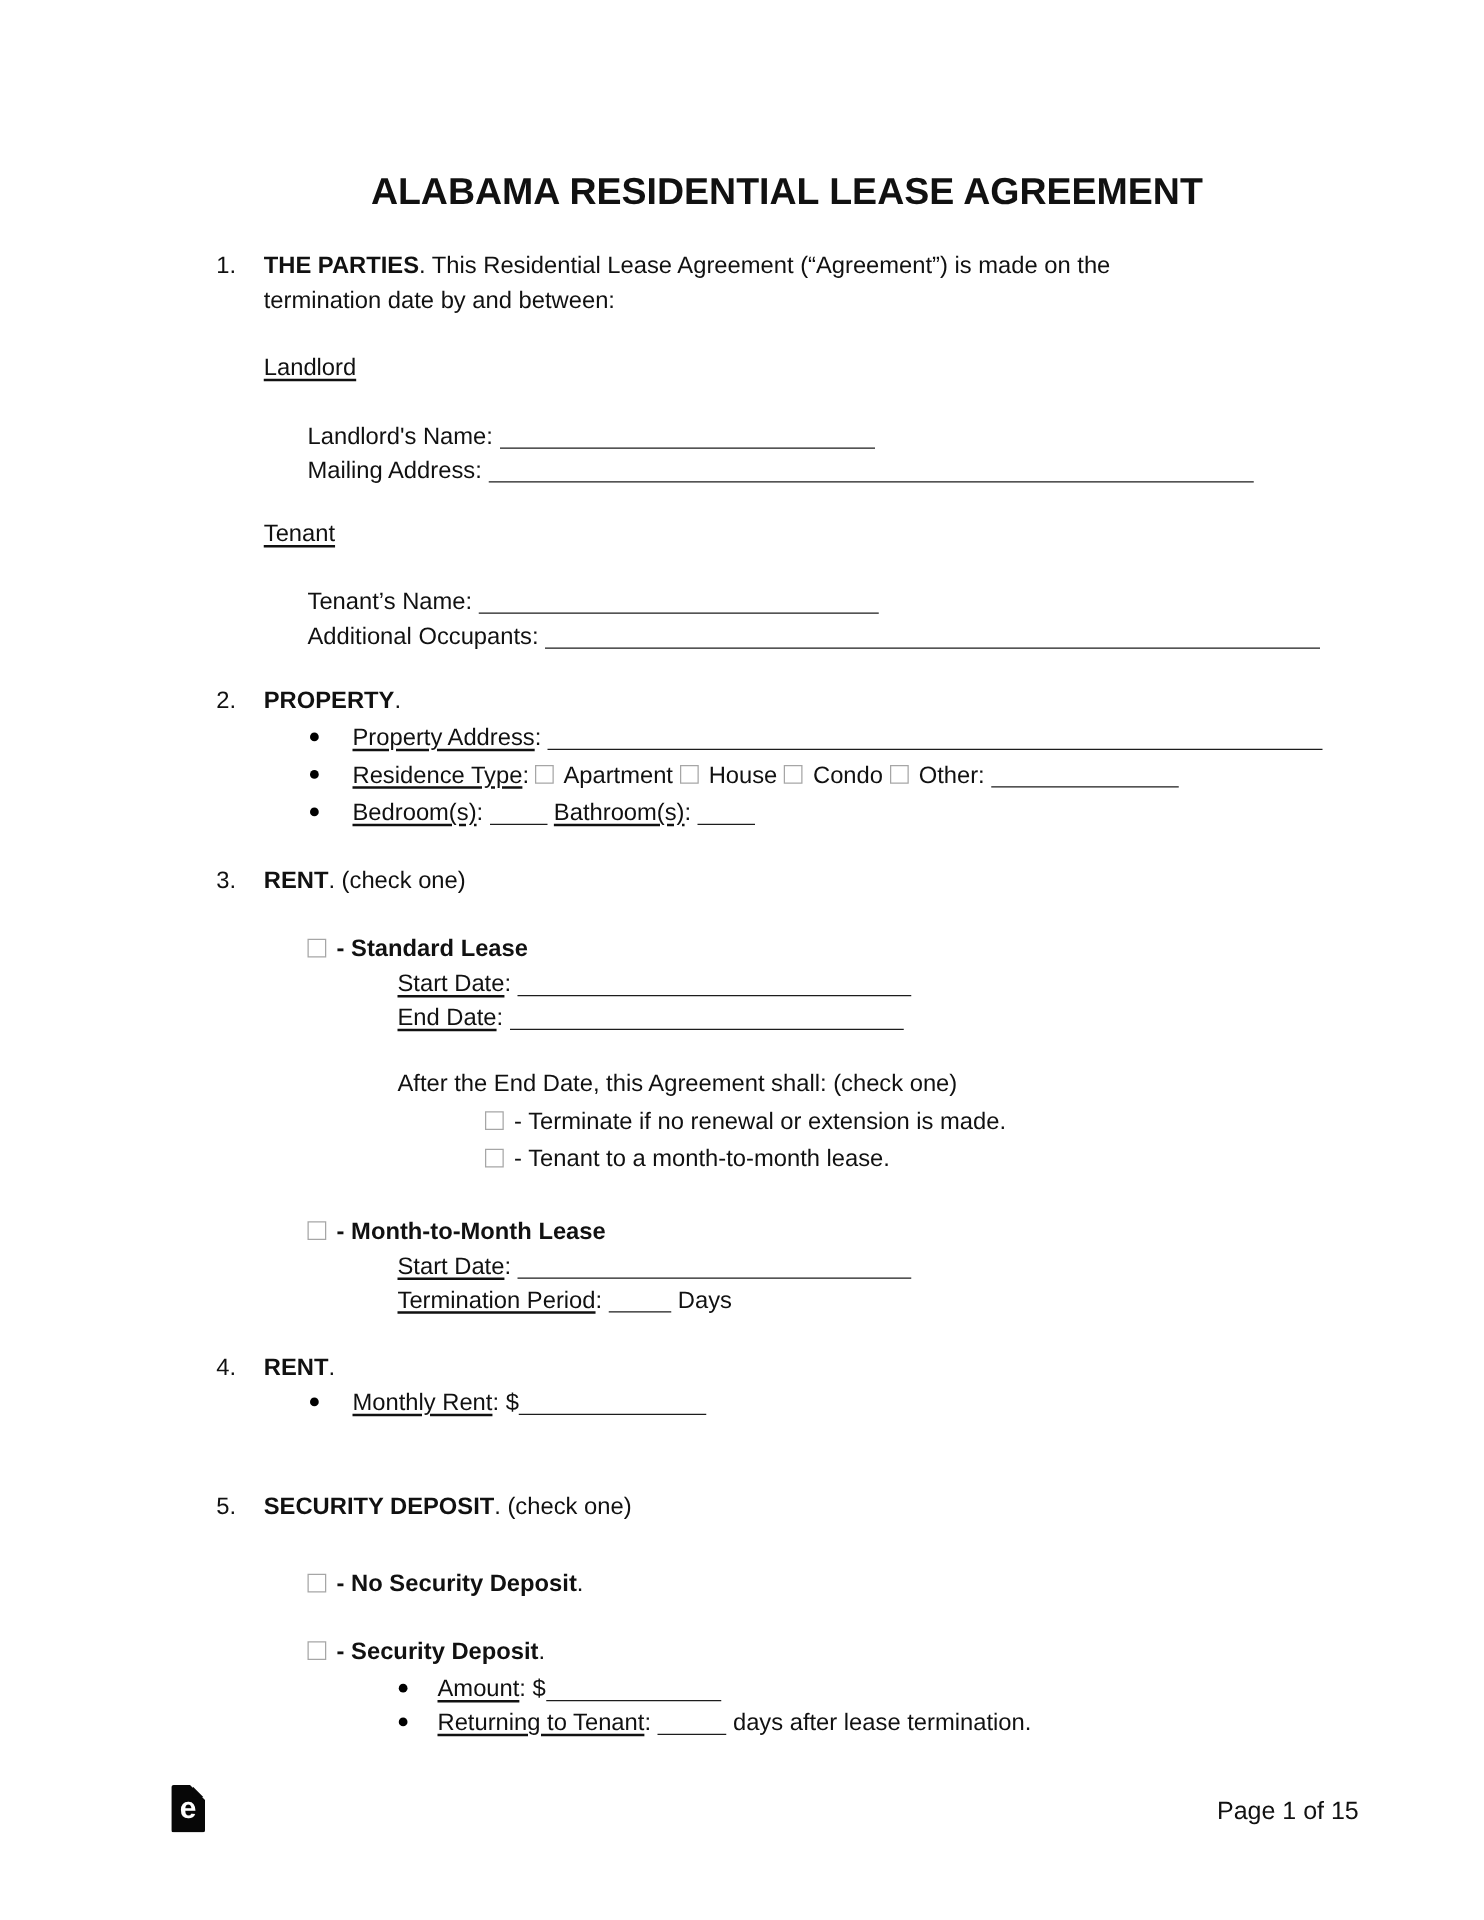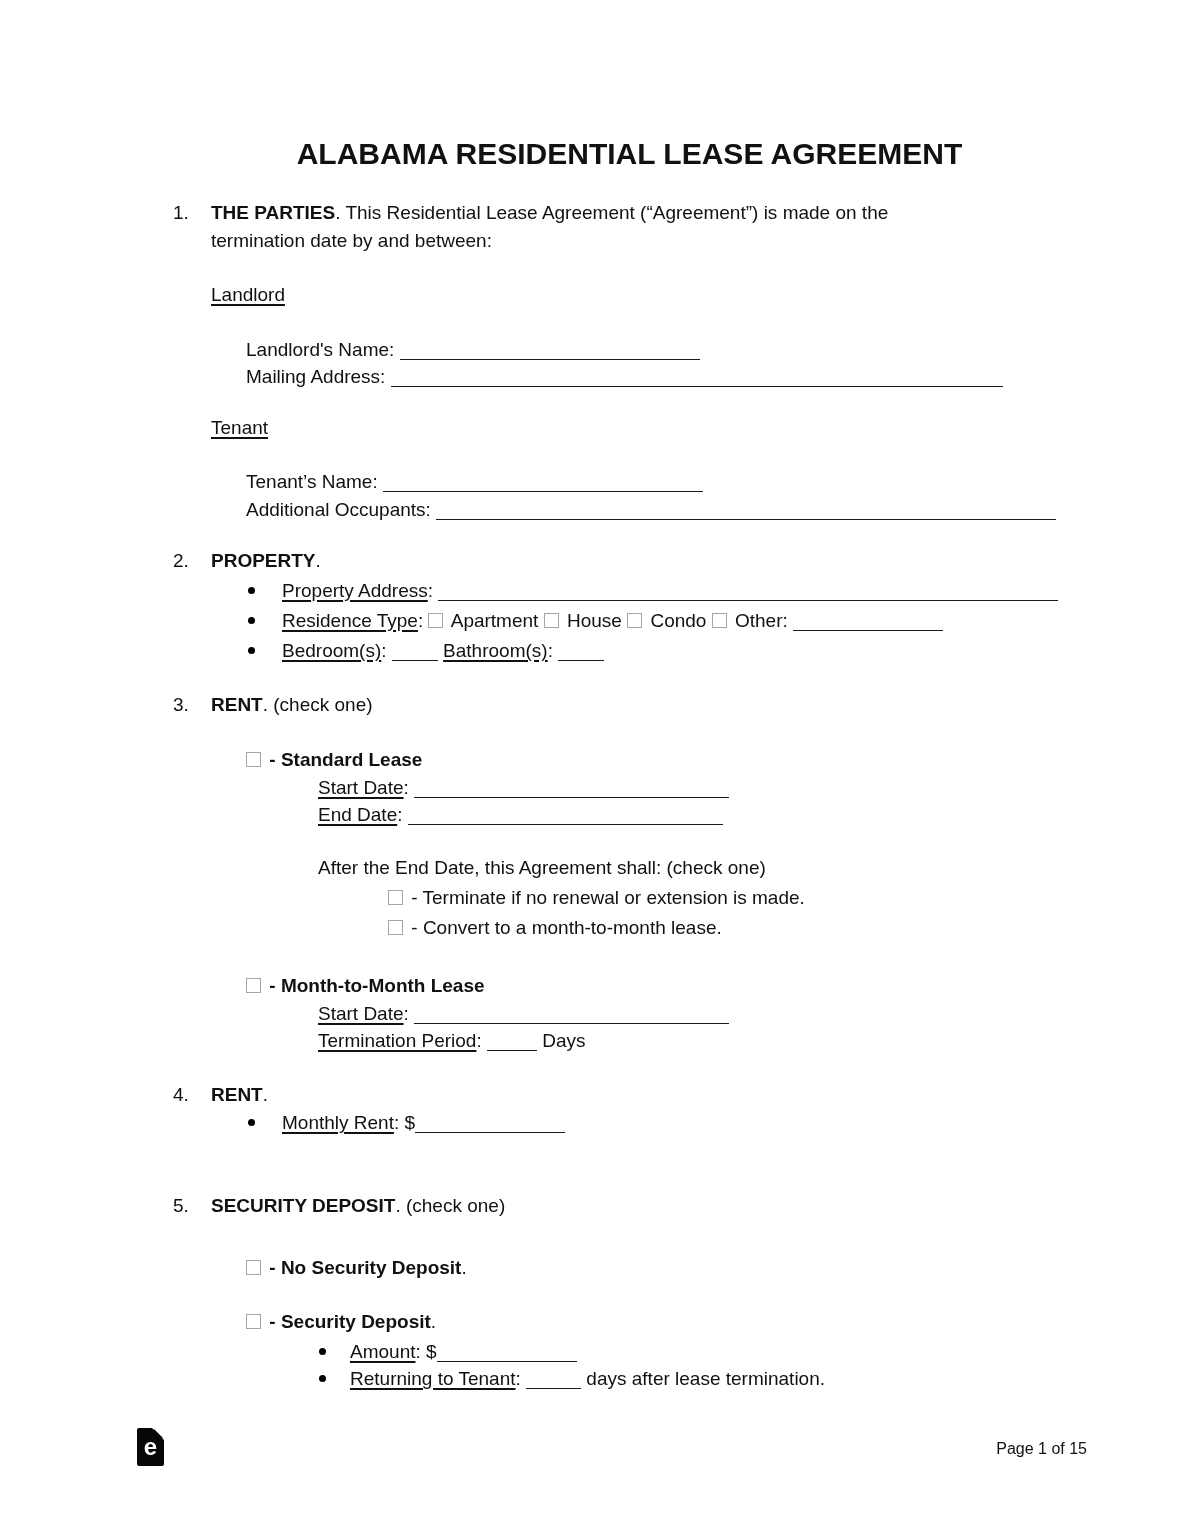--- a/index.html
+++ b/index.html
@@ -36,21 +36,21 @@
   }
   .logo .fold{
     position:absolute;left:17px;top:1px;width:9px;height:9px;background:#070707;
     -webkit-clip-path:polygon(0 0,100% 100%,0 100%);
     clip-path:polygon(0 0,100% 100%,0 100%);
   }
   .logo .e{
     position:absolute;left:0;top:6px;width:27px;text-align:center;
     color:#ffffff;font-size:24px;line-height:26px;font-weight:700;
   }
-  .pagenum{position:absolute;top:1439px;right:100px;font-size:16px;line-height:20px;}
+  .pagenum{position:absolute;top:1439px;right:100px;font-size:20px;line-height:20px;}
 </style>
 </head>
 <body>
 
 <div class="page">
 
   <div class="doc-title">ALABAMA RESIDENTIAL LEASE AGREEMENT</div>
 
   <div class="line x137" style="top:199px">
     <span class="num">1.</span><b>THE PARTIES</b><span>. This Residential Lease Agreement (“Agreement”) is made on the</span>
@@ -133,21 +133,21 @@
   <div class="line x282" style="top:854px">After the End Date, this Agreement shall: (check one)</div>
 
   <div class="line x352" style="top:884px">
     <span class="cb"></span>
     <span>-</span>
     <span>Terminate if no renewal or extension is made.</span>
   </div>
   <div class="line x352" style="top:914px">
     <span class="cb"></span>
     <span>-</span>
-    <span>Convert to a month-to-month lease.</span>
+    <span>Tenant to a month-to-month lease.</span>
   </div>
 
   <div class="line x210" style="top:972px">
     <span class="cb"></span>
     <b>-</b>
     <b>Month-to-Month Lease</b>
   </div>
   <div class="line x282" style="top:1000px">
     <span class="u">Start Date</span><span>:</span>
     <span class="blank bk-315"></span>

